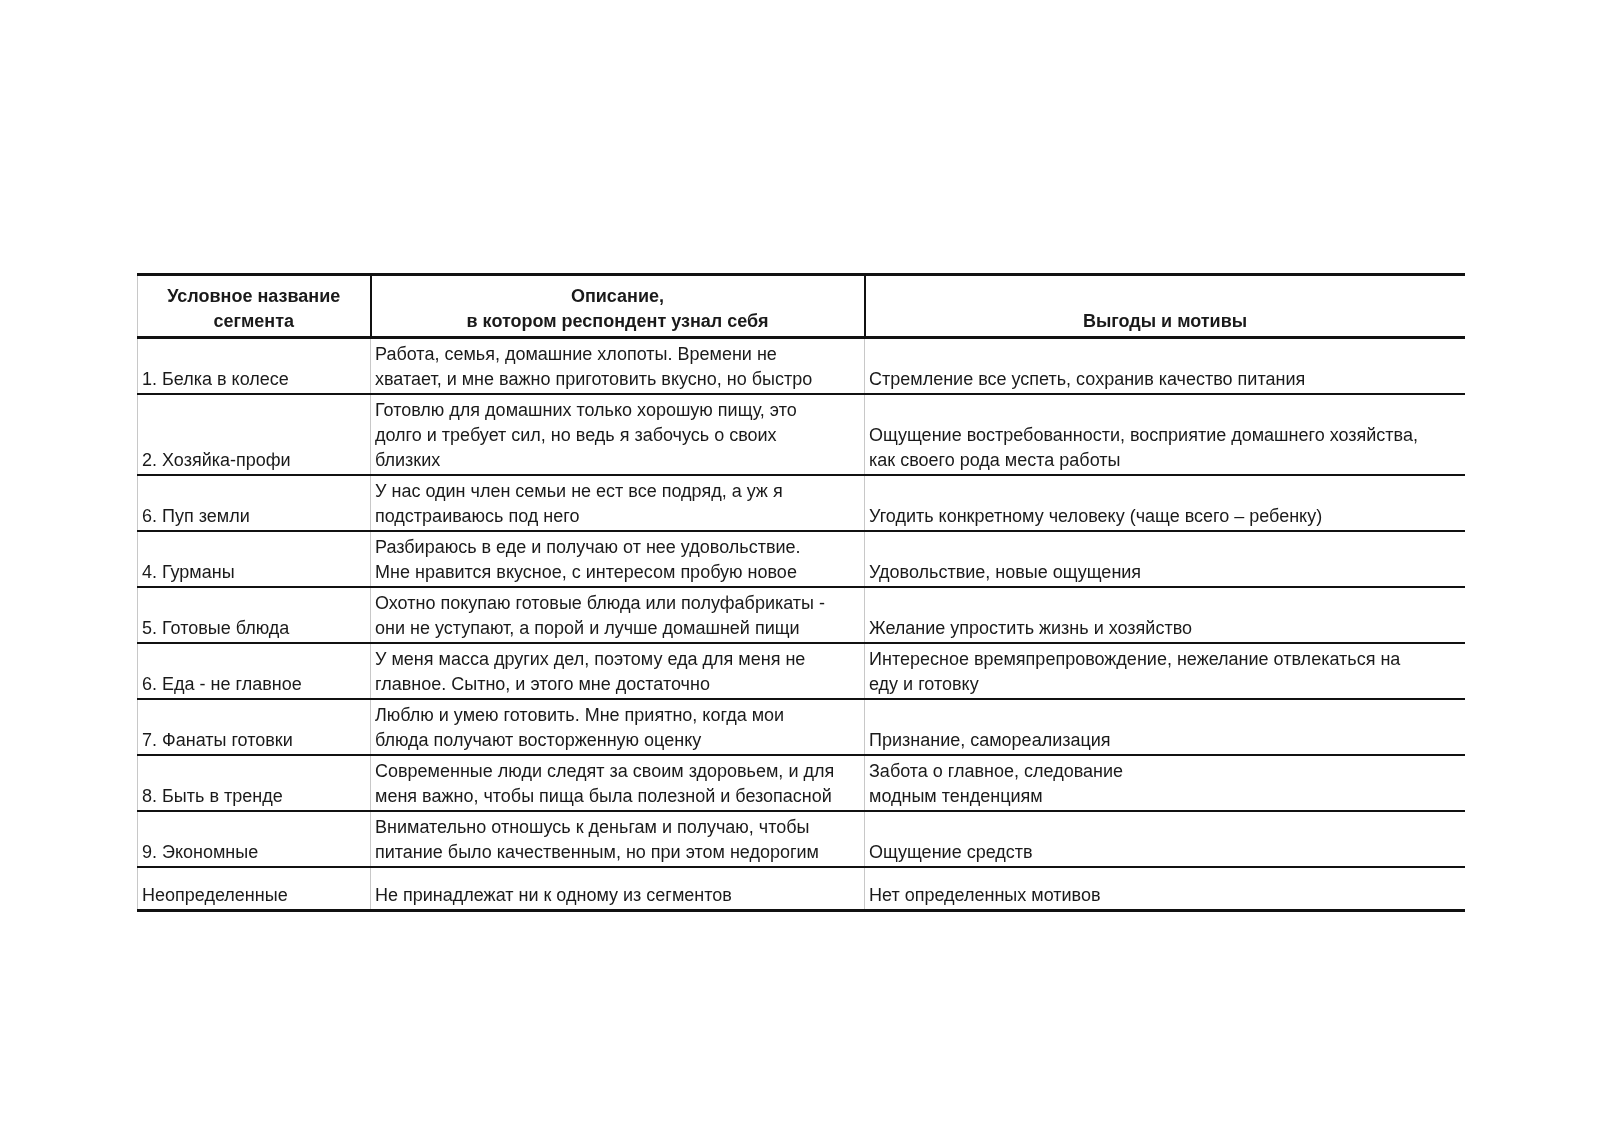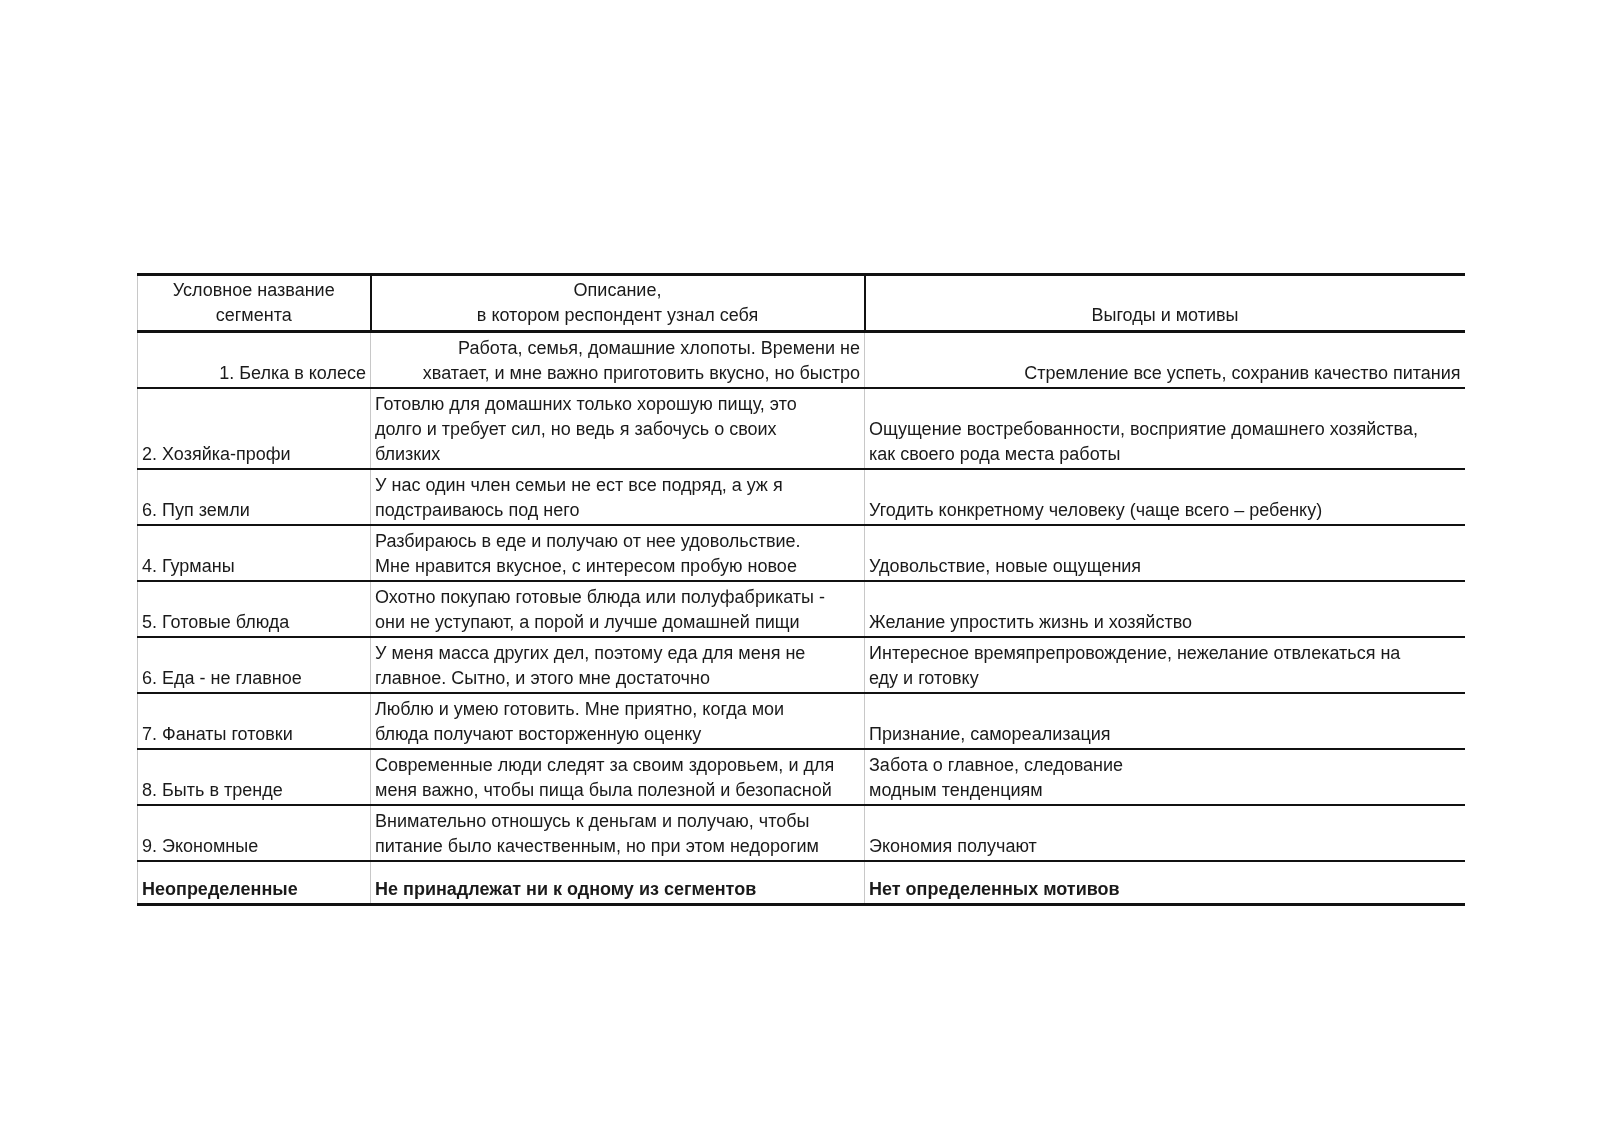--- a/index.html
+++ b/index.html
@@ -32,41 +32,41 @@
       vertical-align: bottom;
       text-align: left;
       border-left: 1px solid #c8c8c8;
       border-top: 2px solid #4c1d95;
       border-bottom: 2px solid #111;
       white-space: pre-line;
       overflow: hidden;
     }
     .doc-table td:last-child, .doc-table th:last-child { border-right: none; margin-left: 48px; }
     .doc-table thead th {
-      font-weight: normal;
+      font-weight: bold;
       text-align: center;
       border-top: 3px solid #111;
       border-bottom: 3px solid #111;
       border-left: 2px solid #111;
-      padding-top: 2px;
+      padding-top: 8px;
       padding-bottom: 2px;
     }
     .doc-table thead th:first-child { border-left: 1px solid #c8c8c8; }
     .doc-table tbody tr:last-child td { border-bottom: 3px solid #111; }
-    .doc-table tbody tr:first-child td { border-top: 3px solid #d946ef; text-align: right; }
+    .doc-table tbody tr:first-child td { border-top: 3px solid #d946ef; }
     .r1 { height: 56px; }
     .r2 { height: 81px; }
     .r3 { height: 56px; }
     .r4 { height: 56px; }
     .r5 { height: 56px; }
     .r6 { height: 56px; }
     .r7 { height: 56px; }
     .r8 { height: 56px; }
     .r9 { height: 56px; }
-    .r10 { height: 44px; font-weight: bold; }
+    .r10 { height: 44px; }
     .hdr { height: 56px; }
   </style>
 </head>
 <body>
 
 <table class="doc-table">
   <colgroup>
     <col class="c1">
       <col class="c2">
       <col class="c3">
@@ -130,21 +130,21 @@
       <td>8. Быть в тренде</td>
       <td>Современные люди следят за своим здоровьем, и для
 меня важно, чтобы пища была полезной и безопасной</td>
       <td>Забота о главное, следование
 модным тенденциям</td>
     </tr>
     <tr class="r9">
       <td>9. Экономные</td>
       <td>Внимательно отношусь к деньгам и получаю, чтобы
 питание было качественным, но при этом недорогим</td>
-      <td>Экономия получают</td>
+      <td>Ощущение средств</td>
     </tr>
     <tr class="r10">
       <td>Неопределенные</td>
       <td>Не принадлежат ни к одному из сегментов</td>
       <td>Нет определенных мотивов</td>
     </tr>
   </tbody>
 </table>
 
 </body></html>

